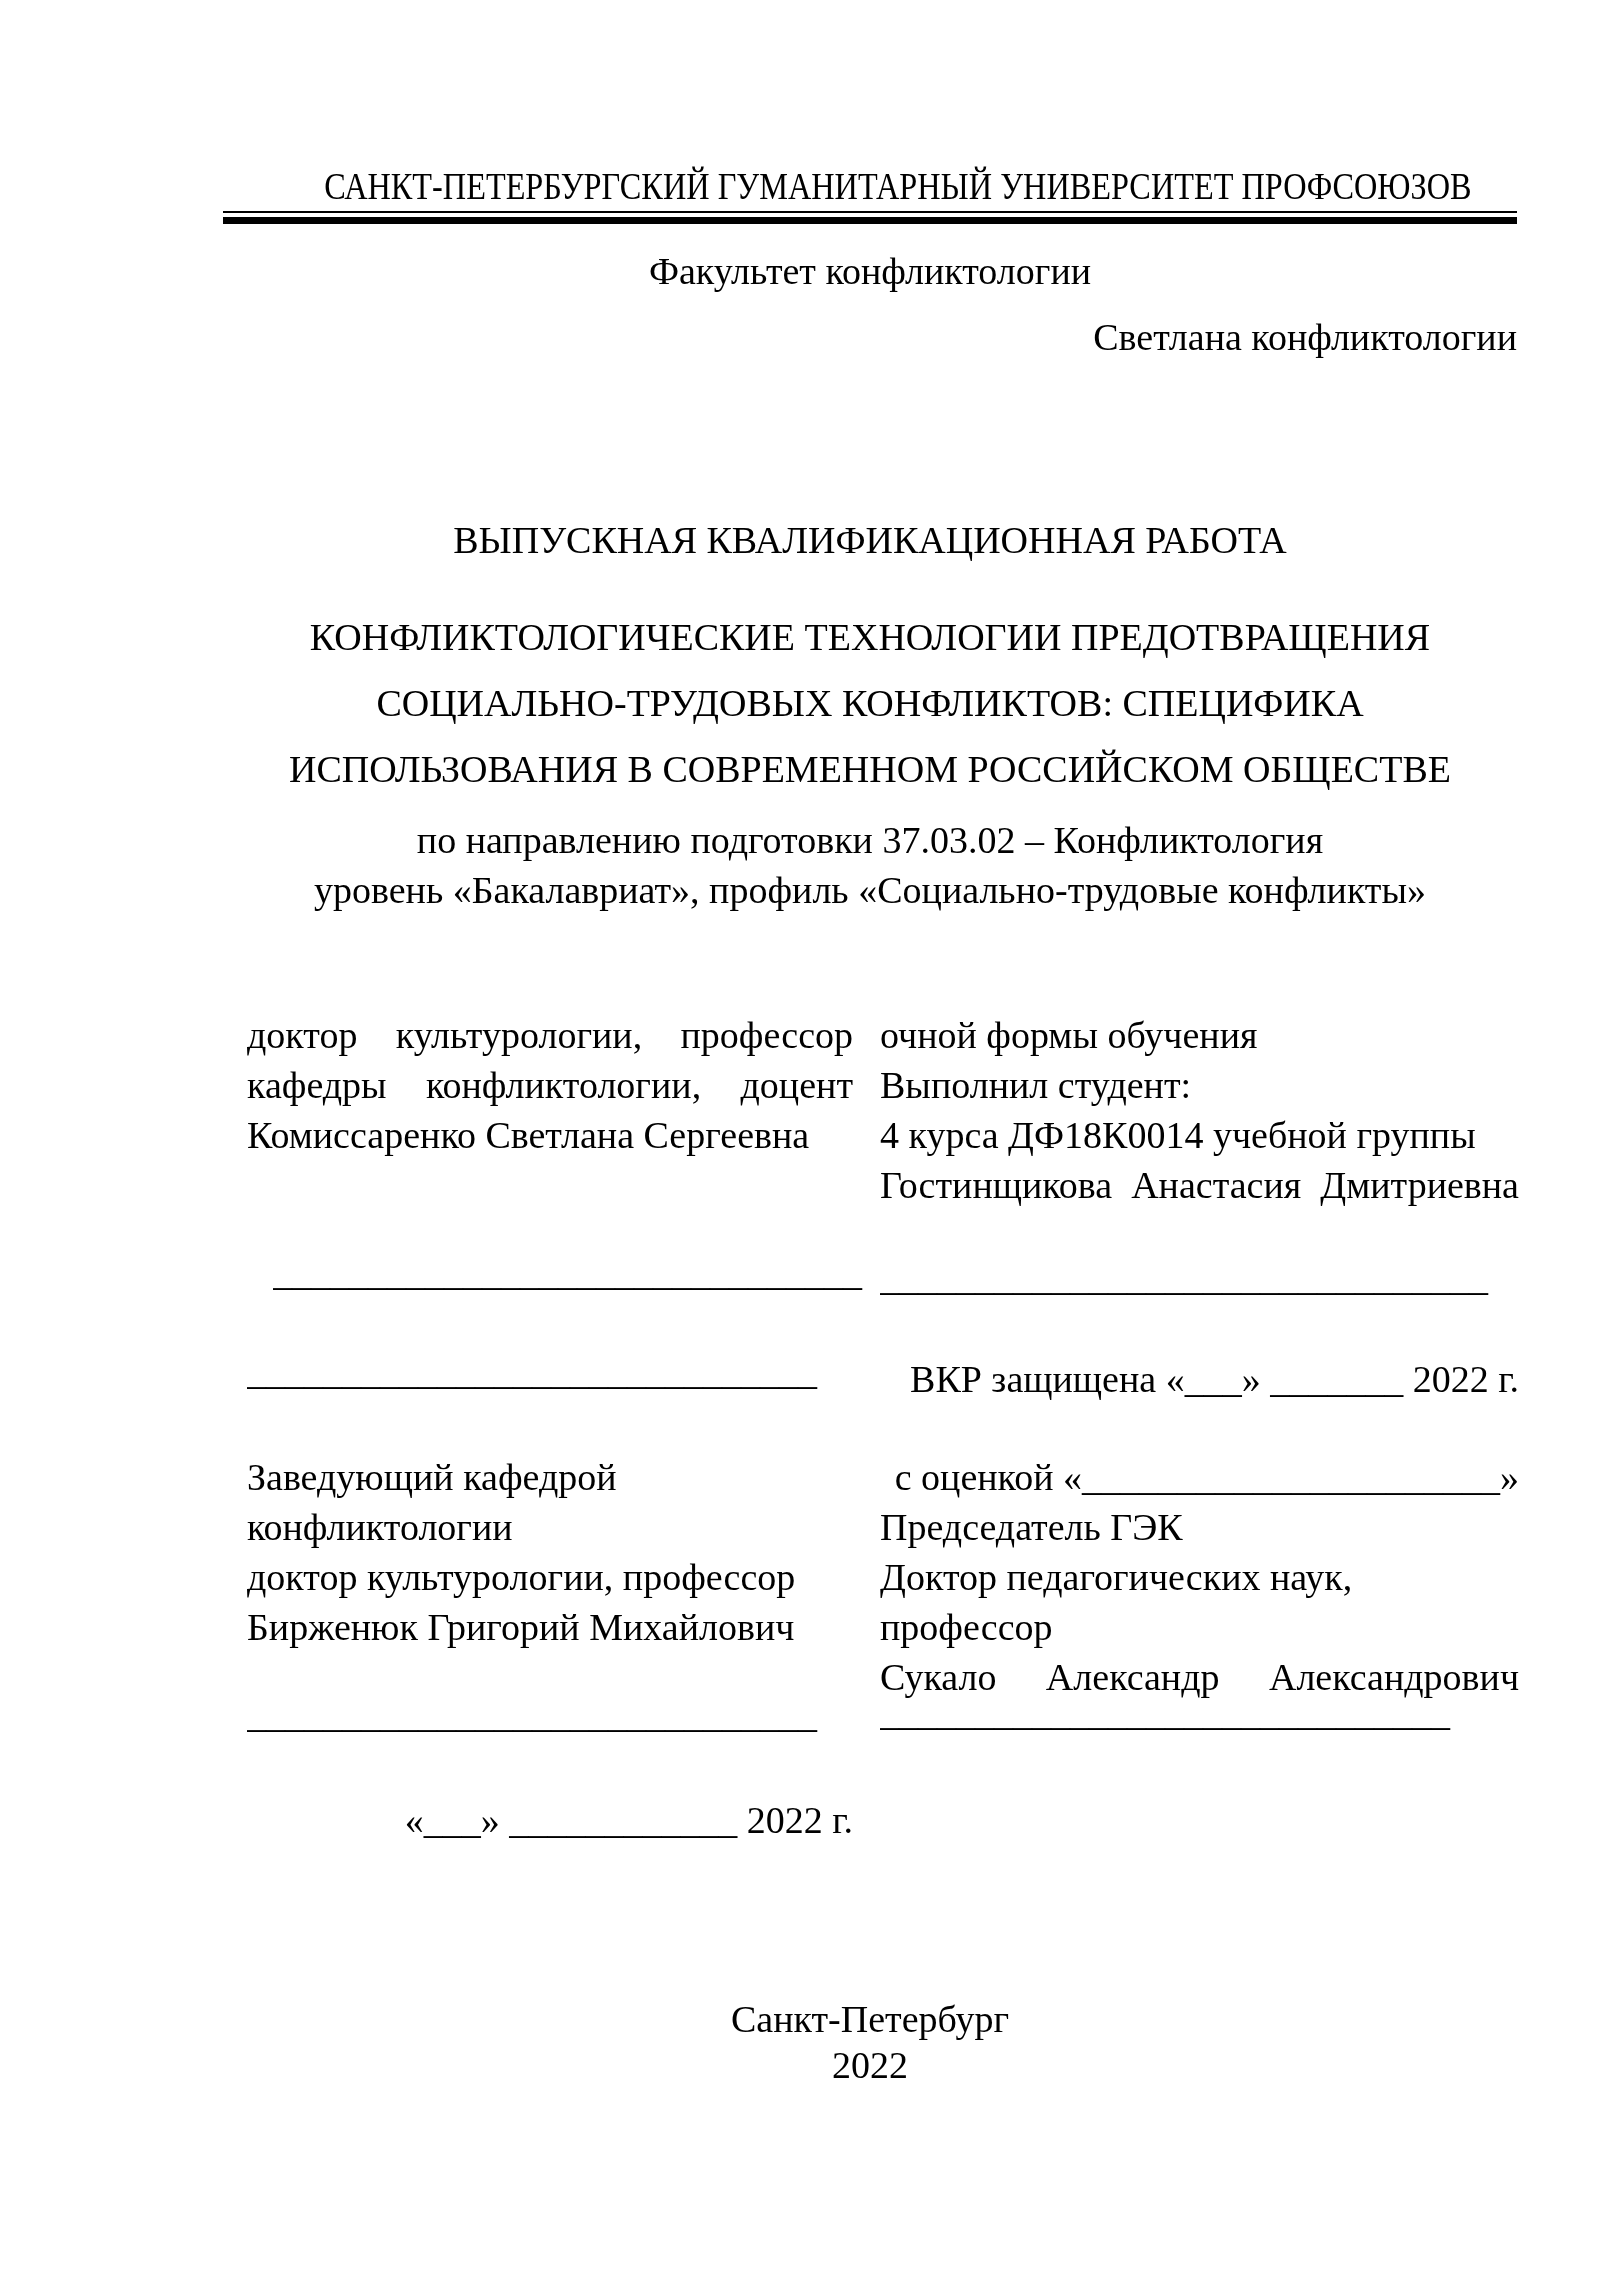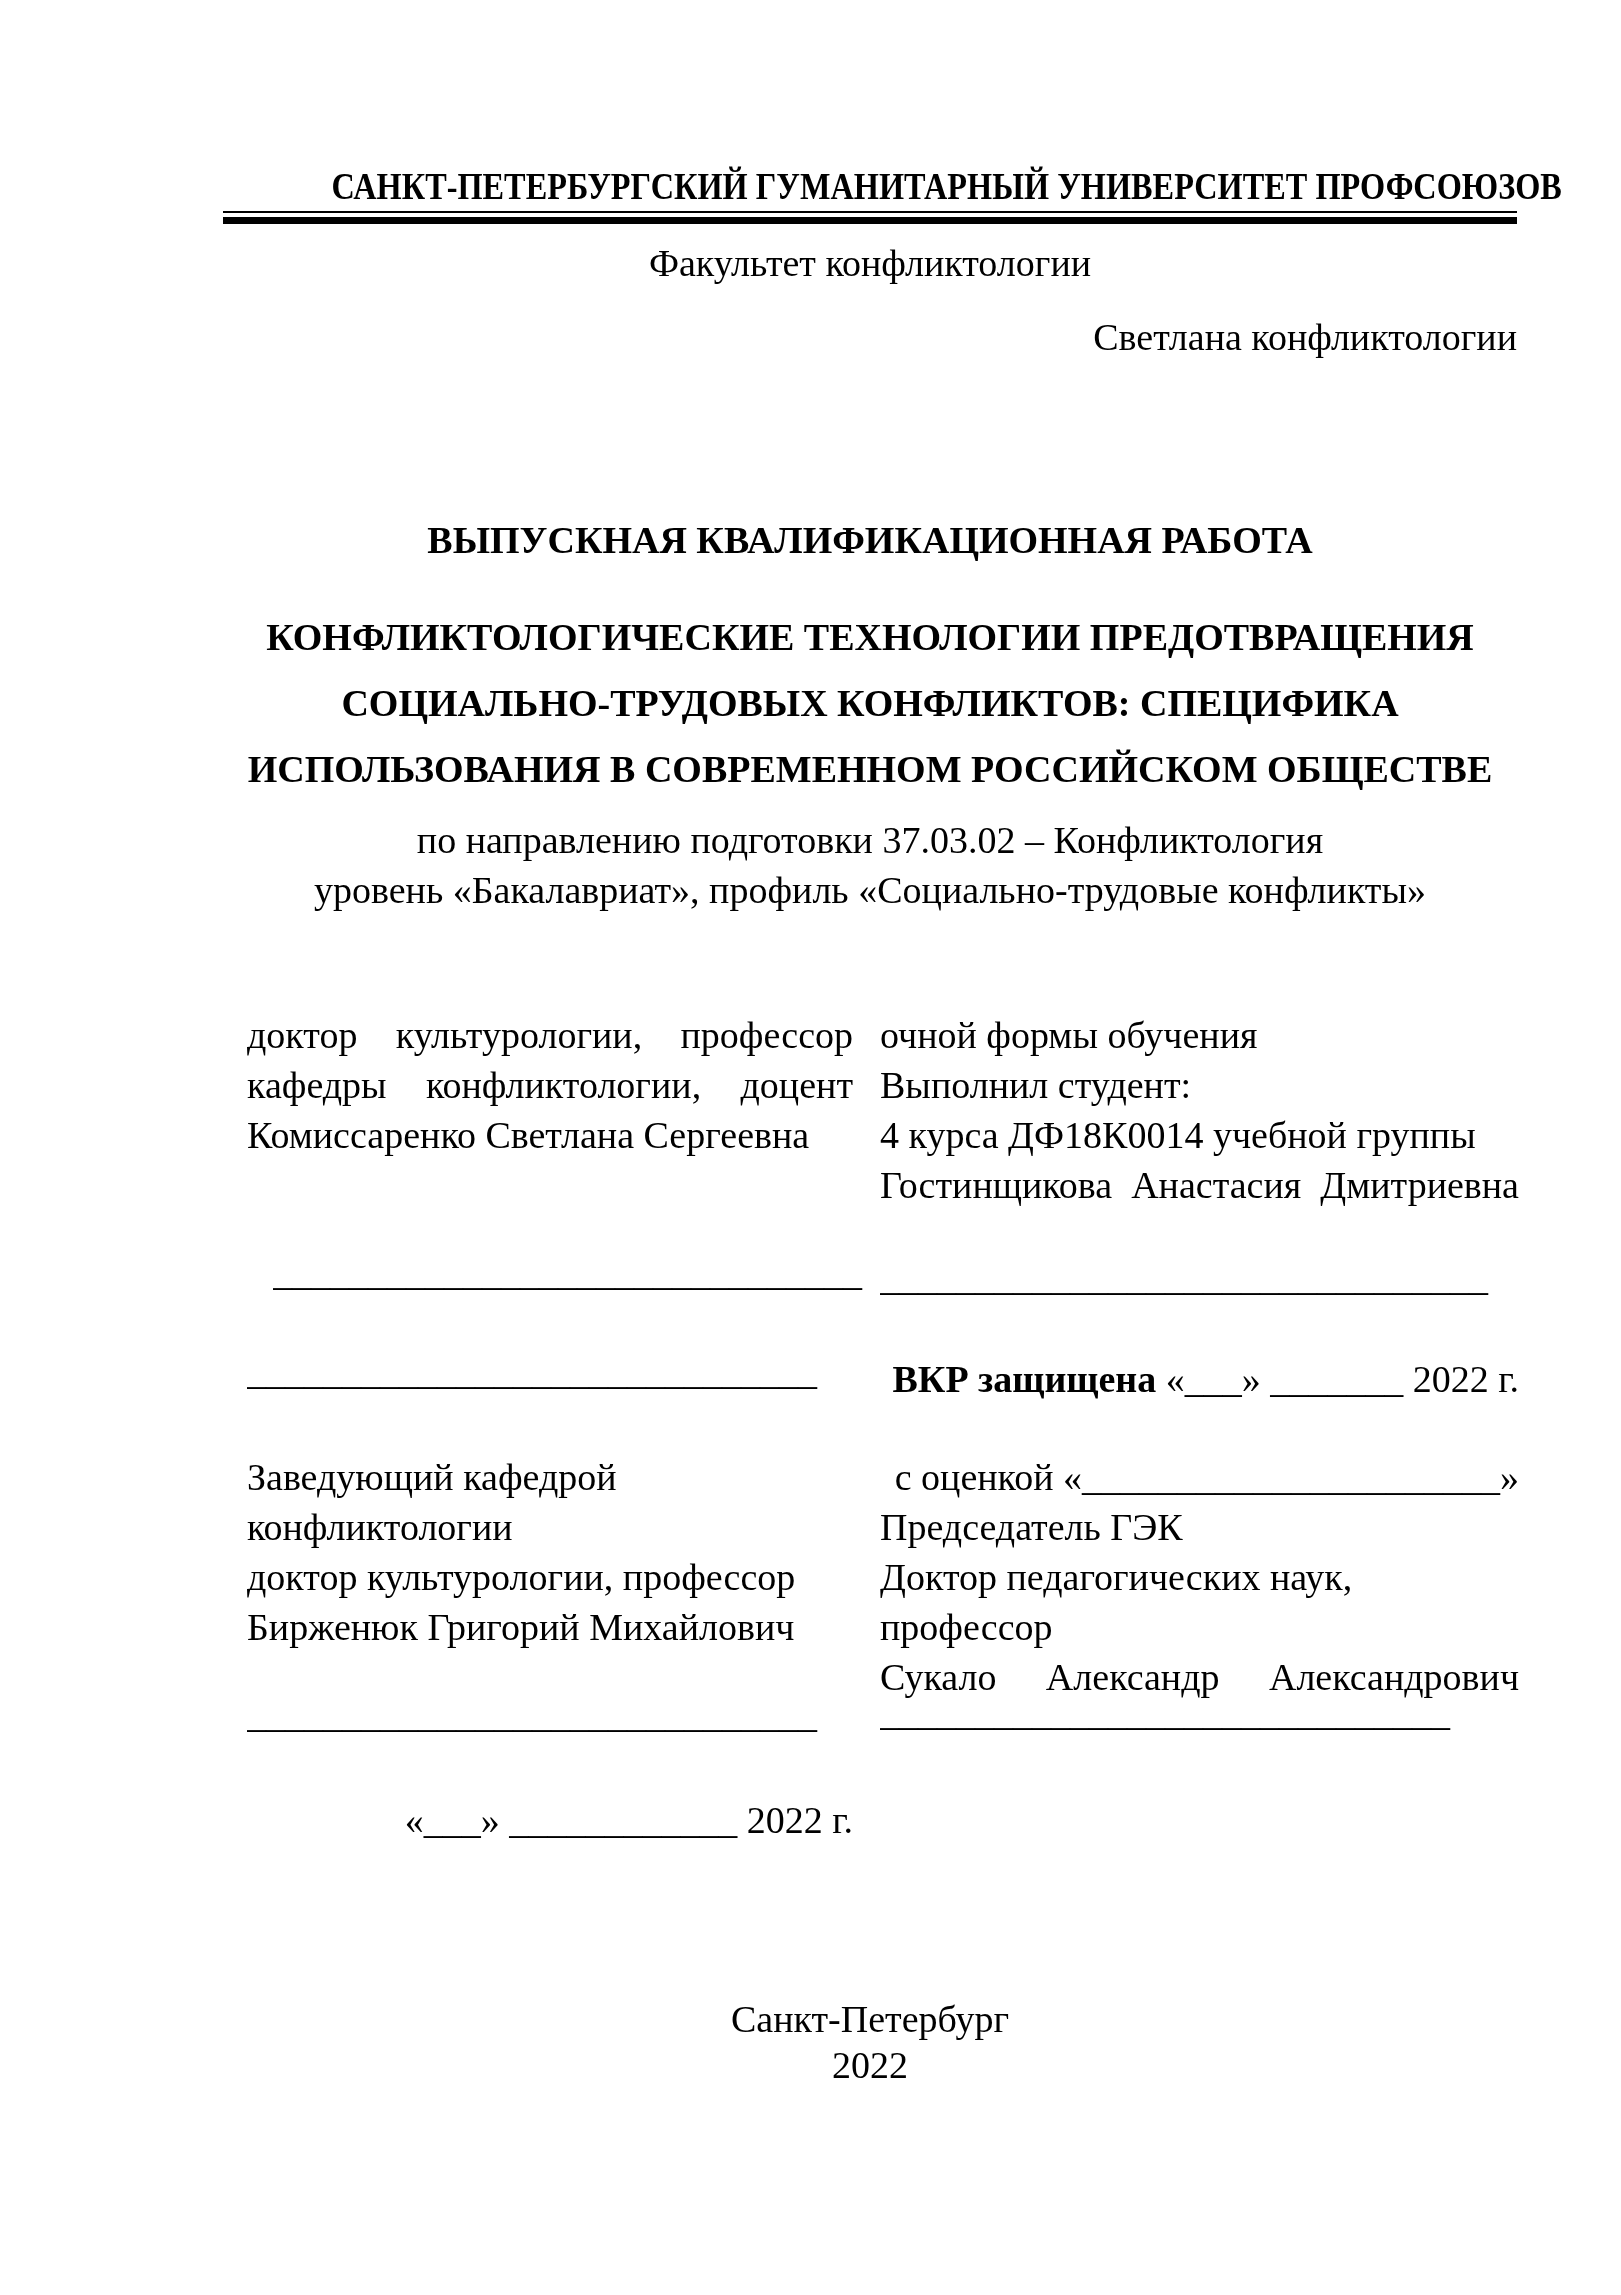--- a/index.html
+++ b/index.html
@@ -11,38 +11,38 @@
     color: #000000;
     font-family: "Liberation Serif", "DejaVu Serif", serif;
     font-size: 38px;
     line-height: 50px;
     overflow: hidden;
   }
   .abs { position: absolute; }
   .body-wide { left: 223px; width: 1294px; }
   .col-left  { left: 247px; width: 606px; }
   .col-right { left: 880px; width: 639px; }
-  .b { font-weight: bold; }
+  .b { font-weight: normal; }
   .c { text-align: center; }
   .r { text-align: right; }
   .j { text-align: justify; text-align-last: justify; }
   .nowrap { white-space: nowrap; text-align: right; }
   .title-lh { line-height: 66px; }
   .condensed {
     display: inline-block;
     transform: scaleX(0.85);
     transform-origin: 50% 50%;
     white-space: nowrap;
   }
   .rule {
     height: 3.9px;
     border-top: 2.4px solid #000000;
     border-bottom: 7.9px solid #000000;
   }
-  .faculty-line { margin-top: 14px; }
+  .faculty-line { margin-top: 22px; }
   .sig { white-space: nowrap; overflow: hidden; }
   .footer-lh { line-height: 46px; }
 </style>
 </head>
 <body>
 
 <div class="page">
 
   <div class="abs body-wide" style="top:161px;">
     <div class="c b">

